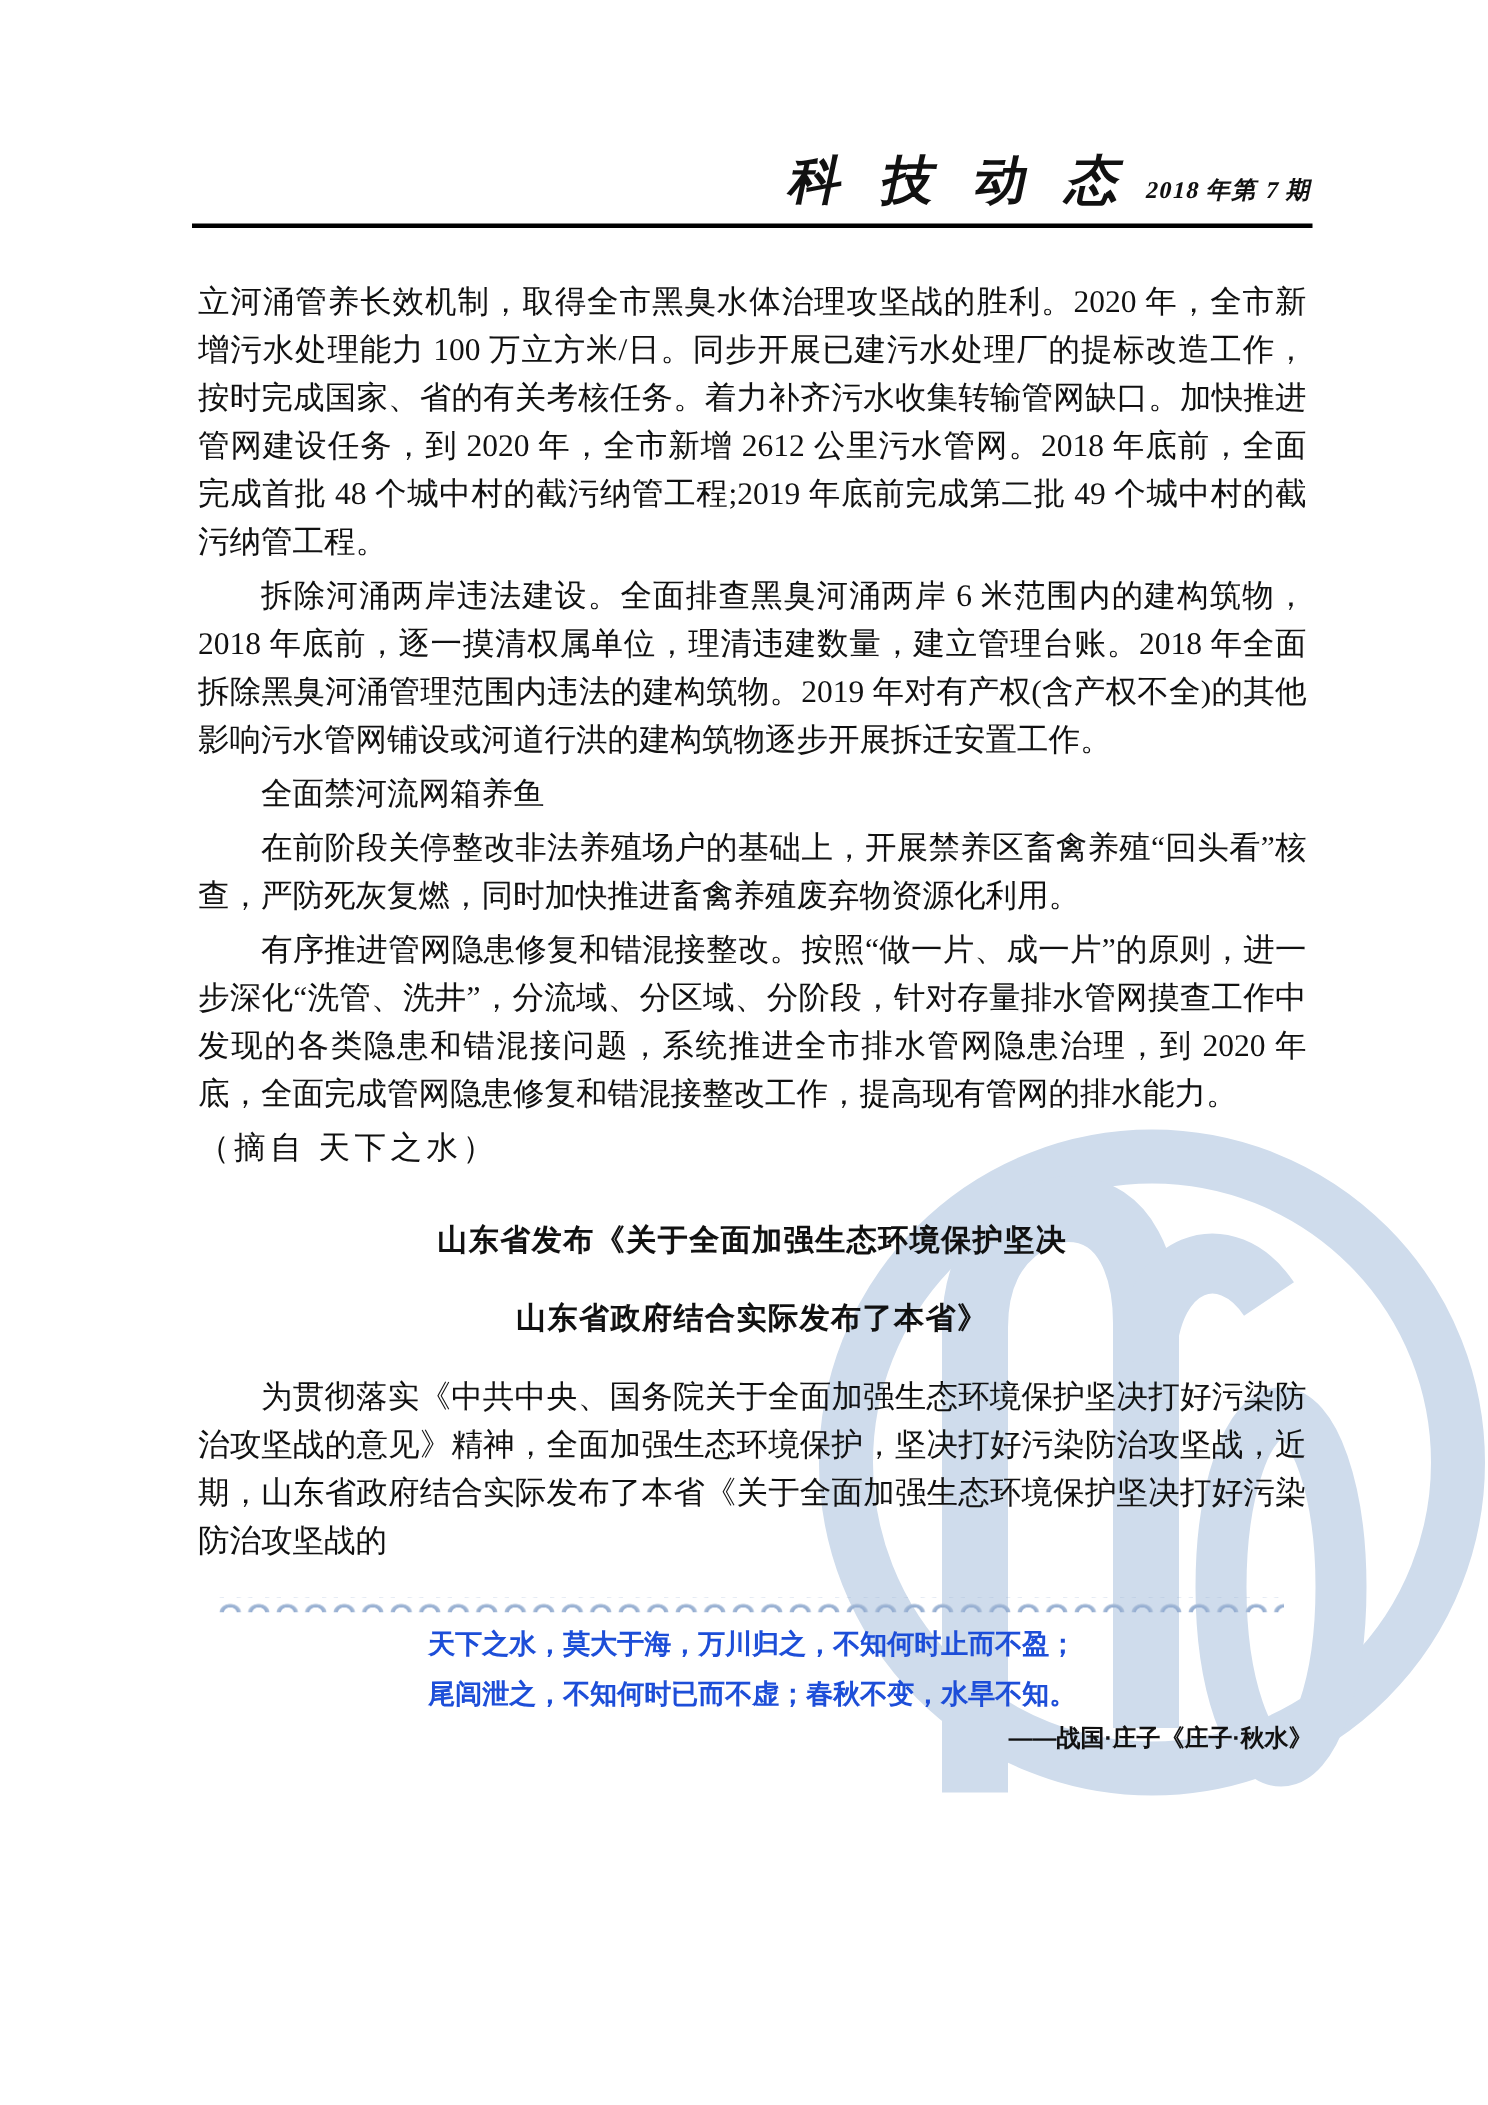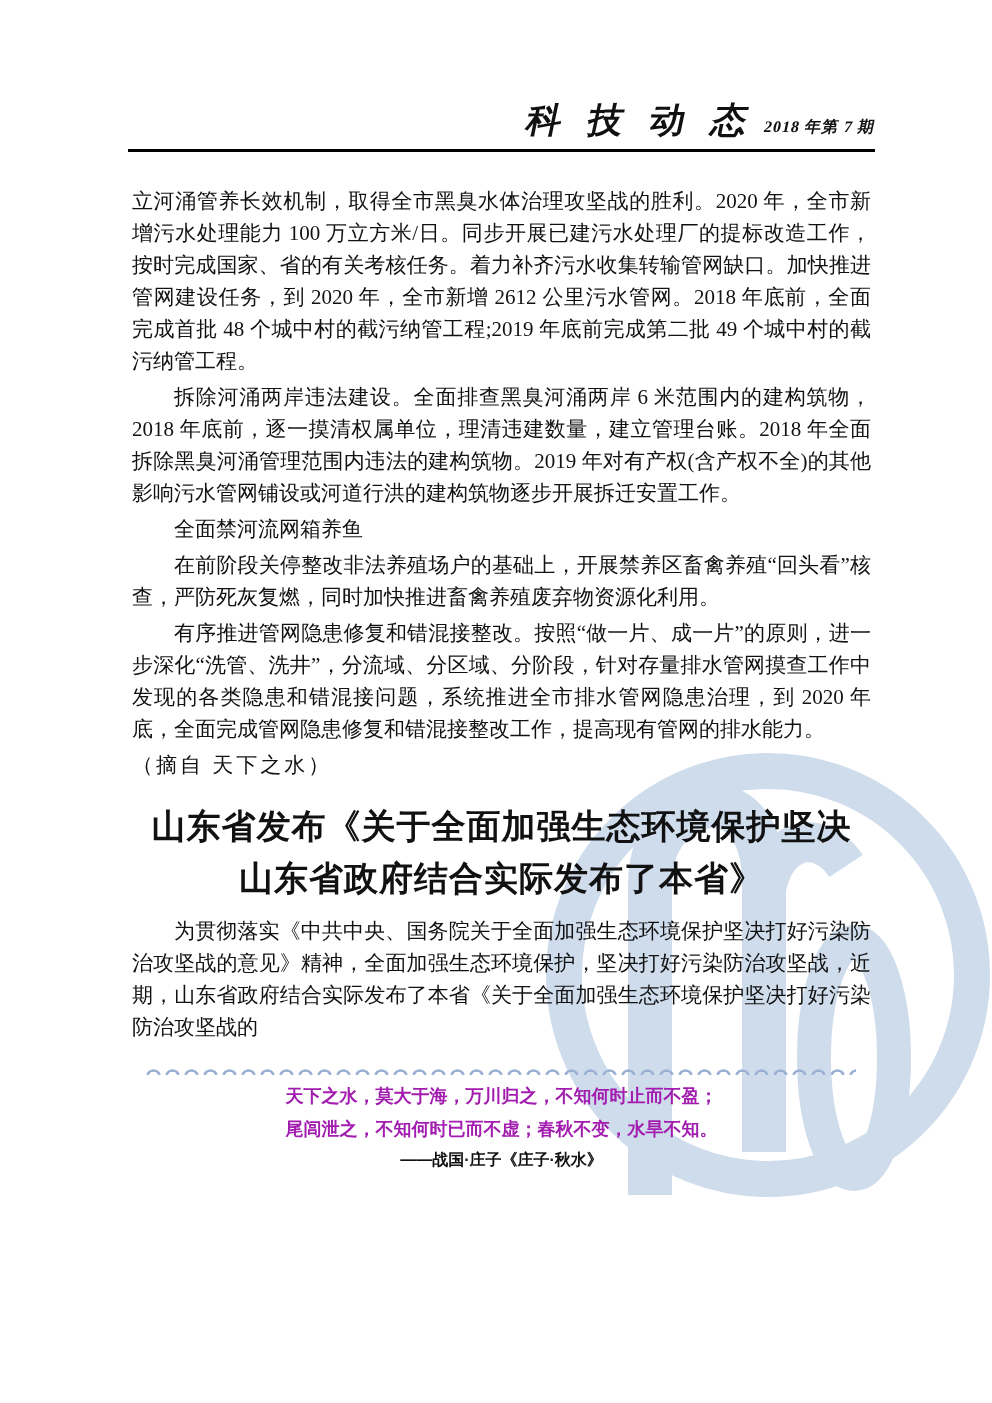--- a/index.html
+++ b/index.html
@@ -44,45 +44,45 @@
   .body-text p.indent { text-indent:2em; }
   .source-line {
     text-align:right;
     padding-right:12px;
     letter-spacing:3px;
   }
   
   .article-title {
     margin-top:20px;
     text-align:center;
-    font-size:34px; font-weight:bold;
+    font-size:20px; font-weight:bold;
     line-height:52px;
     letter-spacing:1px;
   }
   .body-text.second { margin-top:10px; }
   
   .wave-divider {
     margin-top:22px; margin-left:16px;
     width:712px; height:10px;
     background-image:radial-gradient(10px 8px at 50% 100%,
       rgba(0,0,0,0) 4px, #8fa9cf 4.5px, #a9bdd8 6.8px, rgba(0,0,0,0) 7.4px);
     background-size:19px 10px;
     background-repeat:repeat-x;
   }
   .quote-block {
     width:fit-content;
     margin:5px auto 0 auto;
     font-family:"Liberation Sans","DejaVu Sans",sans-serif;
     font-weight:bold;
     font-size:18px; line-height:33px;
-    color:#a21caf;
+    color:#1d4ed8;
   }
   .quote-attribution {
     margin-top:1px;
-    text-align:center;
+    text-align:right;
     font-family:"Liberation Sans","DejaVu Sans",sans-serif;
     font-weight:bold;
     font-size:16px; line-height:26px;
   }
 </style>
 </head>
 <body>
 
 <div class="page">
 

